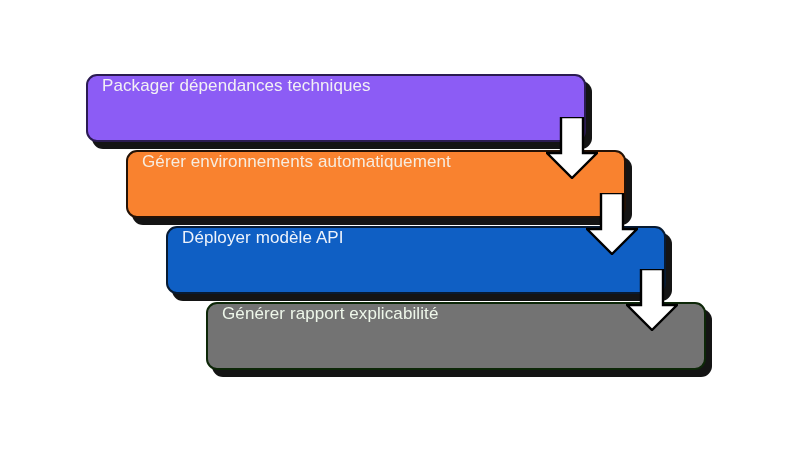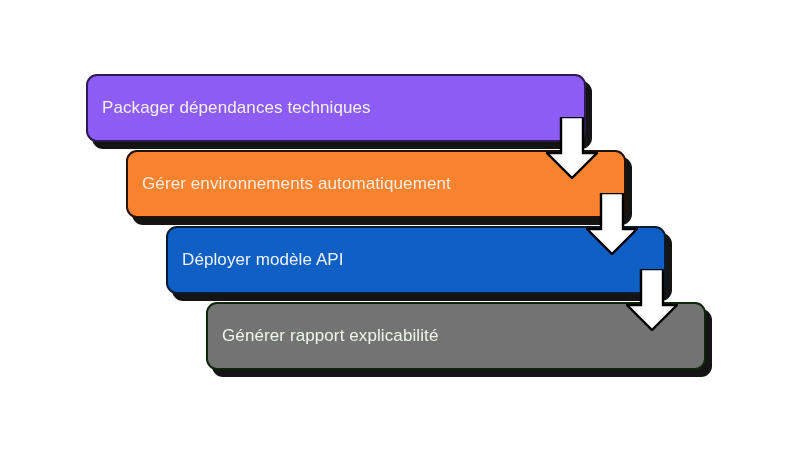--- a/index.html
+++ b/index.html
@@ -19,21 +19,21 @@
     height: 450px;
     background: #ffffff;
   }
   .flow-step {
     position: absolute;
     box-sizing: border-box;
     width: 500px;
     height: 68px;
     border-radius: 11px;
     display: flex;
-    align-items: center;
+    align-items: flex-start;
     padding-left: 14px;
     box-shadow: 6px 7px 0 0 rgba(0,0,0,0.92);
   }
   .flow-step .step-label {
     color: #f2f0f5;
     font-size: 17px;
     font-weight: 400;
     letter-spacing: 0.1px;
     line-height: 20px;
     white-space: nowrap;

